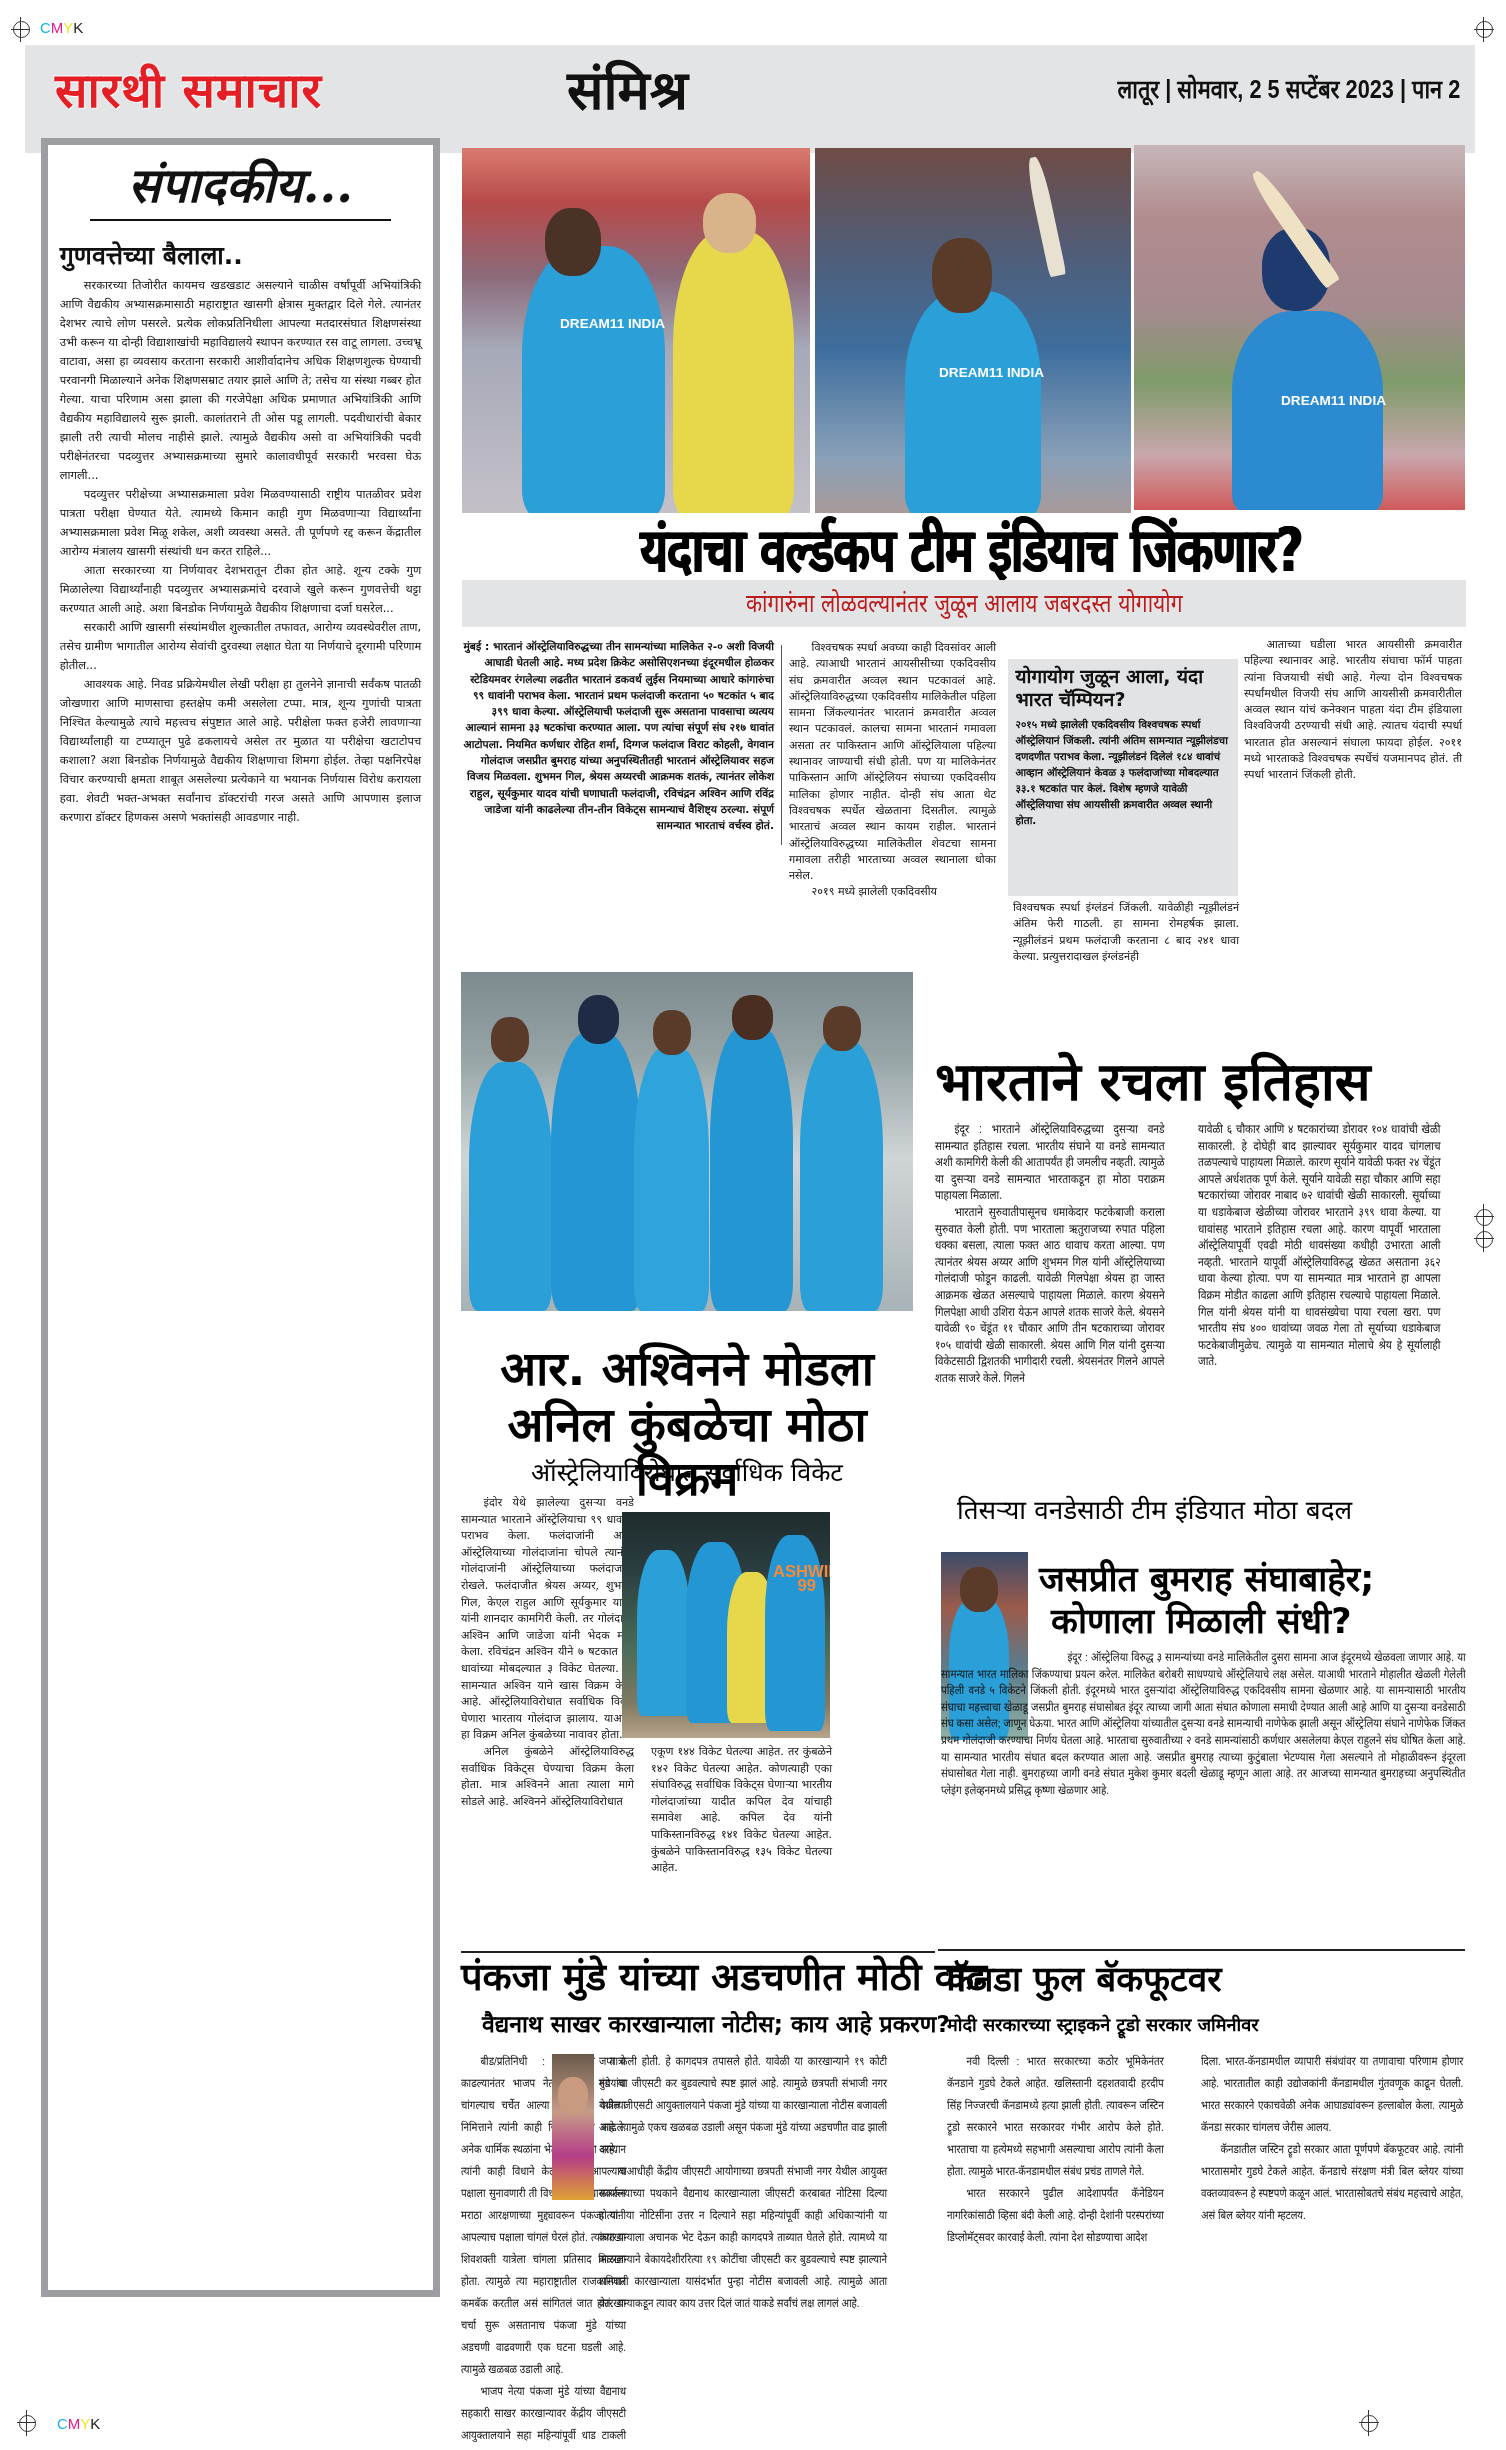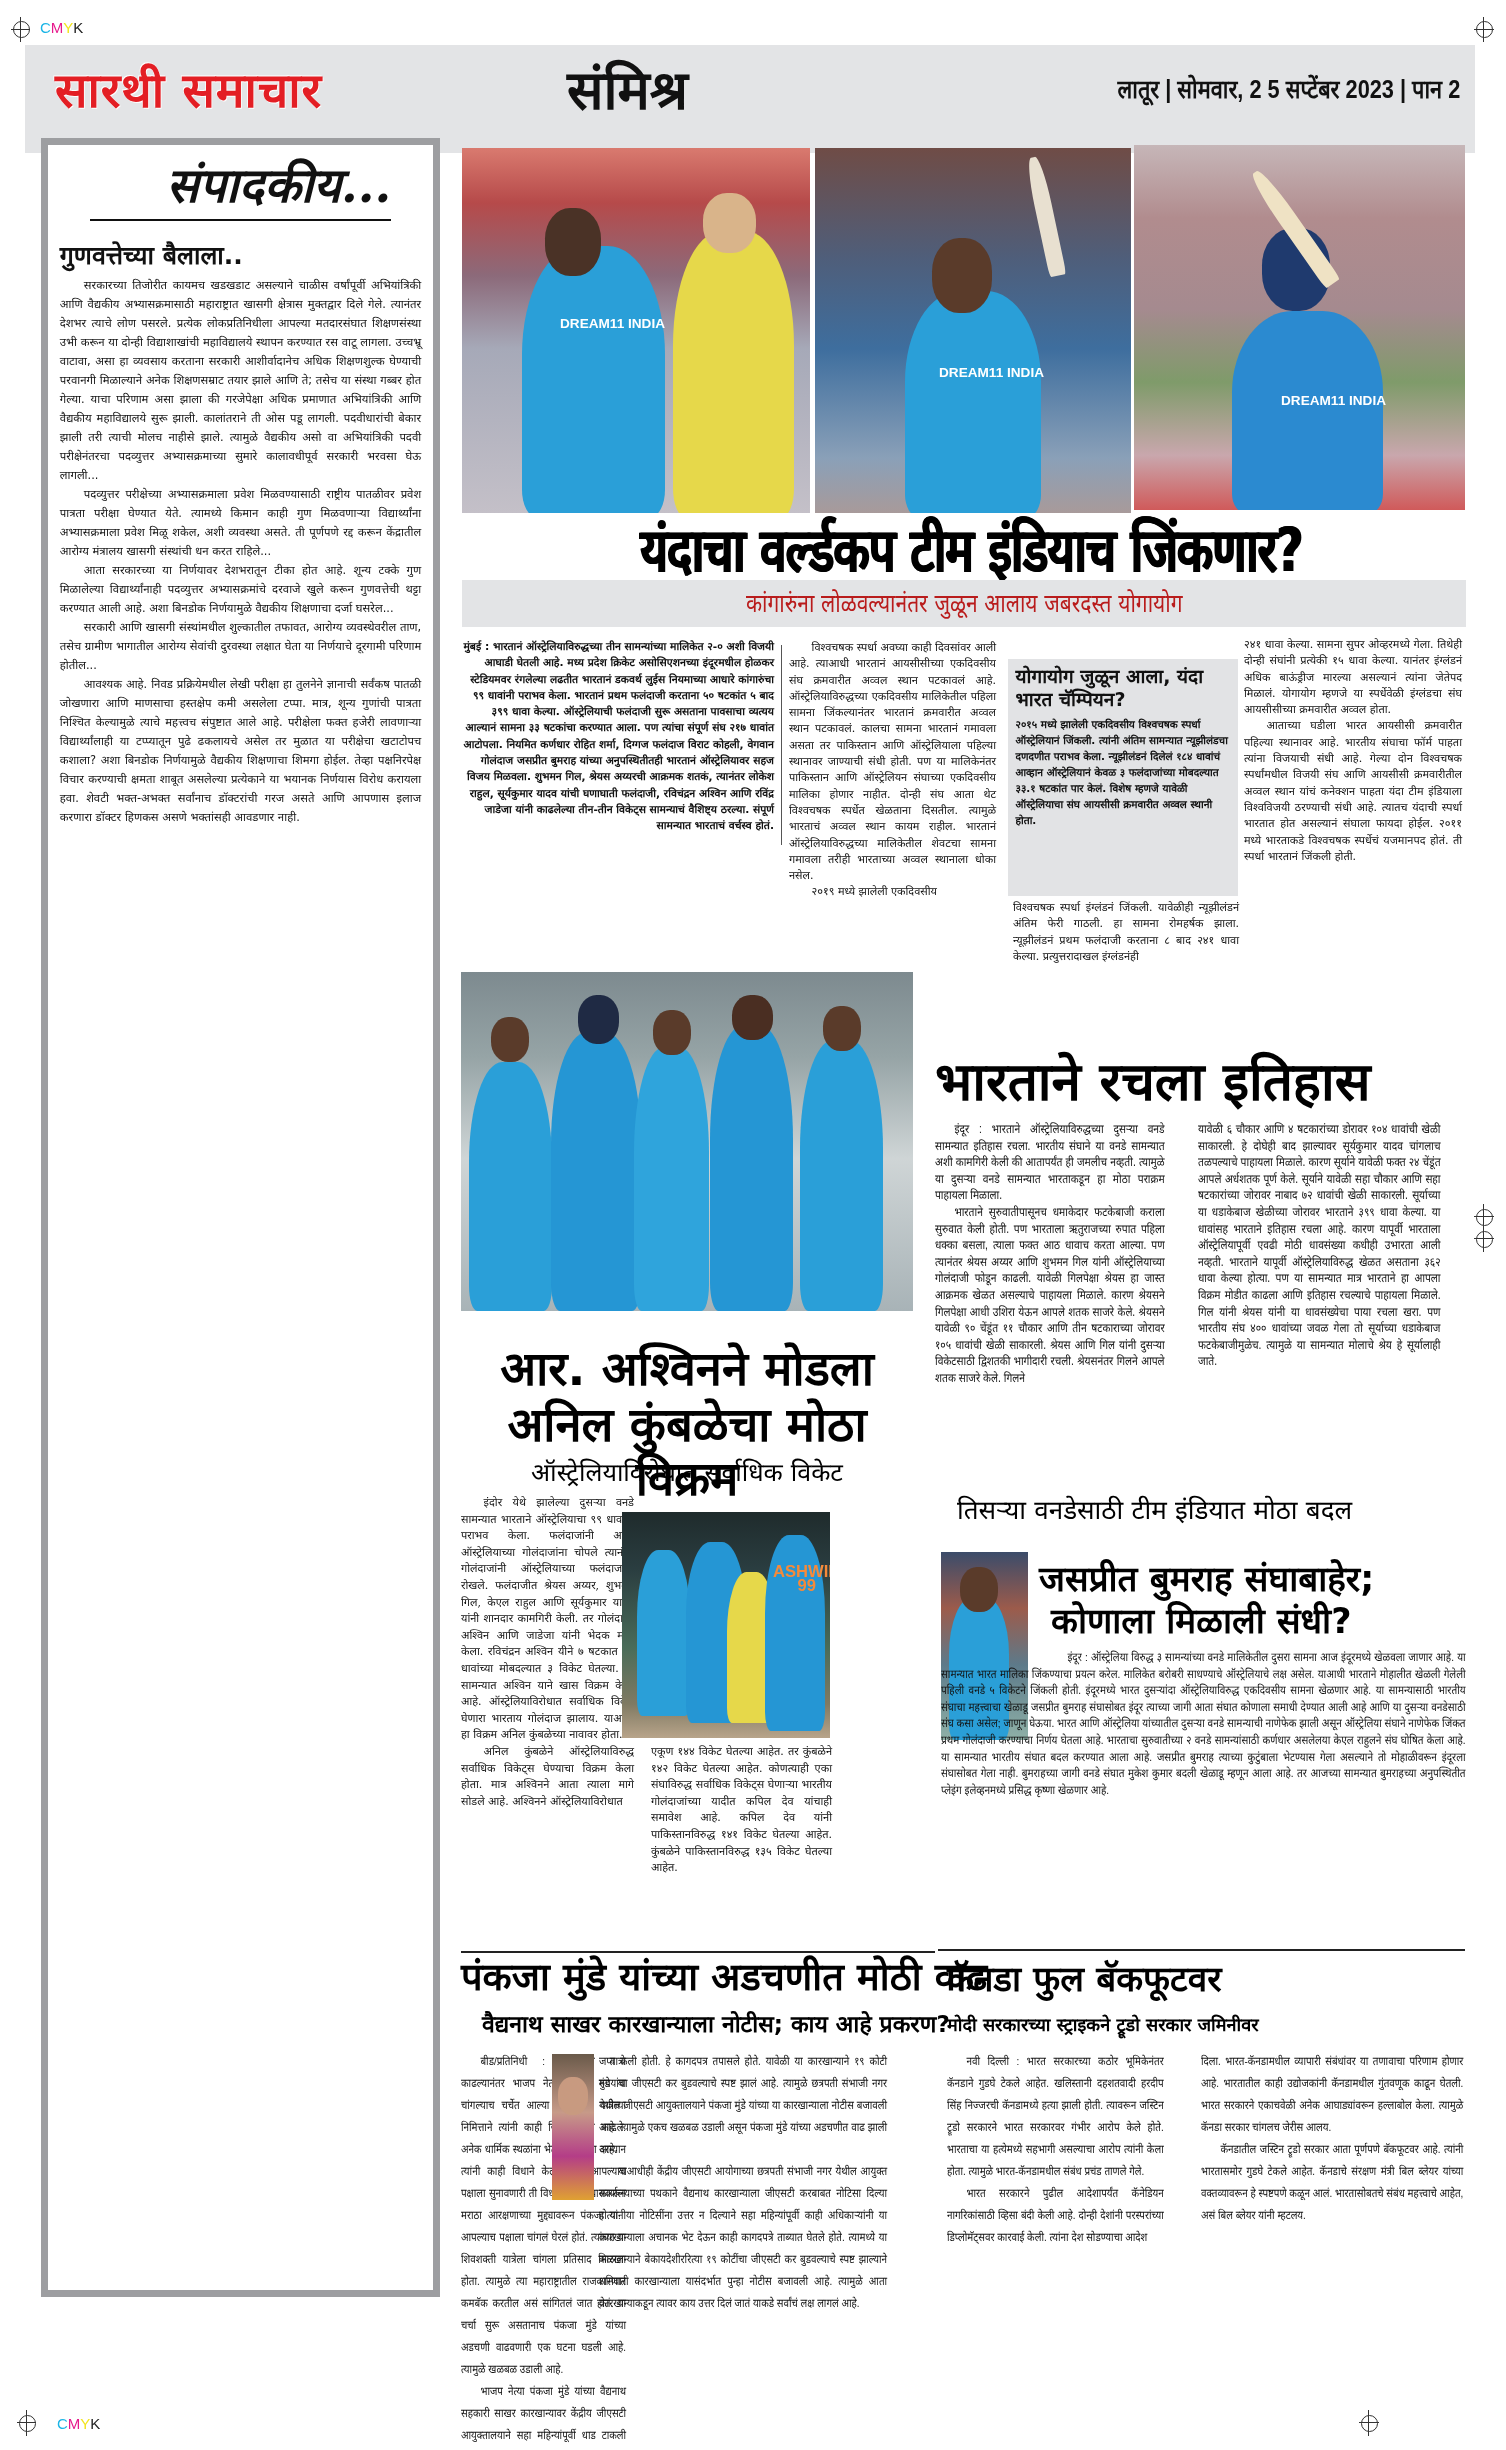--- a/index.html
+++ b/index.html
@@ -15,21 +15,21 @@
 
   
   .masthead { position: absolute; left: 25px; top: 45px; width: 1450px; height: 108px; background: #e3e4e6; }
   .masthead .paper-name { position: absolute; left: 30px; top: 10.5px; font-family: "DejaVu Serif", serif; font-weight: 700; font-size: 48px; color: #e31e24; letter-spacing: 0.8px; text-shadow: 0.8px 0.8px 0 #fff, -0.8px -0.8px 0 #fff; }
   .masthead .section-name { position: absolute; left: 542px; top: 6px; font-family: "DejaVu Serif", serif; font-weight: 900; font-size: 54px; color: #111; }
   .masthead .dateline { position: absolute; right: 15px; top: 25.6px; font-family: "Liberation Sans", sans-serif; font-size: 25.6px; color: #111; font-weight: 700; transform: scaleX(0.85); transform-origin: right center; }
 
   
   .editorial { position: absolute; left: 41px; top: 138px; width: 399px; height: 2159px; background: #9d9ea1; padding: 6.8px; }
   .editorial-inner { width: 100%; height: 100%; background: #fff; padding: 6px 12px 7.5px 12px; overflow: hidden; }
-  .editorial .ed-title { text-align: right; font-family: "DejaVu Serif", serif; font-style: italic; font-weight: 700; font-size: 48px; line-height: 68px; border-bottom: 2.3px solid #111; margin: 0 30px 6px 30px; }
+  .editorial .ed-title { text-align: center; font-family: "DejaVu Serif", serif; font-style: italic; font-weight: 700; font-size: 48px; line-height: 68px; border-bottom: 2.3px solid #111; margin: 0 30px 6px 30px; }
   .editorial .ed-headline { font-family: "DejaVu Sans", sans-serif; font-weight: 700; font-size: 25px; line-height: 33px; margin-bottom: 4.5px; margin-top: 18px; }
   .editorial .ed-body { font-family: "DejaVu Sans", sans-serif; font-size: 11.4px; line-height: 19px; text-align: justify; text-indent: 24px; color: #151515; }
   .editorial .ed-body p { text-indent: 24px; }
 
   
   .photo { position: absolute; overflow: hidden; }
   .photo .bg { position: absolute; inset: 0; }
   .player { position: absolute; border-radius: 40% 40% 10% 10%; }
   .jersey-text { position: absolute; font-family: "Liberation Sans", sans-serif; font-weight: 700; color: #fff; font-size: 13.6px; line-height: 13.6px; text-align: center; }
 
@@ -138,21 +138,20 @@
 <div class="col" style="left:789px; top:640px; width:207px; font-size:11px;">
   <p class="ind">विश्वचषक स्पर्धा अवघ्या काही दिवसांवर आली आहे. त्याआधी भारतानं आयसीसीच्या एकदिवसीय संघ क्रमवारीत अव्वल स्थान पटकावलं आहे. ऑस्ट्रेलियाविरुद्धच्या एकदिवसीय मालिकेतील पहिला सामना जिंकल्यानंतर भारतानं क्रमवारीत अव्वल स्थान पटकावलं. कालचा सामना भारतानं गमावला असता तर पाकिस्तान आणि ऑस्ट्रेलियाला पहिल्या स्थानावर जाण्याची संधी होती. पण या मालिकेनंतर पाकिस्तान आणि ऑस्ट्रेलियन संघाच्या एकदिवसीय मालिका होणार नाहीत. दोन्ही संघ आता थेट विश्वचषक स्पर्धेत खेळताना दिसतील. त्यामुळे भारताचं अव्वल स्थान कायम राहील. भारतानं ऑस्ट्रेलियाविरुद्धच्या मालिकेतील शेवटचा सामना गमावला तरीही भारताच्या अव्वल स्थानाला धोका नसेल.</p>
   <p class="ind">२०१९ मध्ये झालेली एकदिवसीय</p>
 </div>
 <div class="sidebar-box">
   <div class="sb-title">योगायोग जुळून आला, यंदा भारत चॅम्पियन?</div>
   <div class="sb-body">२०१५ मध्ये झालेली एकदिवसीय विश्वचषक स्पर्धा ऑस्ट्रेलियानं जिंकली. त्यांनी अंतिम सामन्यात न्यूझीलंडचा दणदणीत पराभव केला. न्यूझीलंडनं दिलेलं १८४ धावांचं आव्हान ऑस्ट्रेलियानं केवळ ३ फलंदाजांच्या मोबदल्यात ३३.१ षटकांत पार केलं. विशेष म्हणजे यावेळी ऑस्ट्रेलियाचा संघ आयसीसी क्रमवारीत अव्वल स्थानी होता.</div>
 </div>
 <div class="col" style="left:1013px; top:900px; width:226px; font-size:11px;">विश्वचषक स्पर्धा इंग्लंडनं जिंकली. यावेळीही न्यूझीलंडनं अंतिम फेरी गाठली. हा सामना रोमहर्षक झाला. न्यूझीलंडनं प्रथम फलंदाजी करताना ८ बाद २४१ धावा केल्या. प्रत्युत्तरादाखल इंग्लंडनंही</div>
 <div class="col" style="left:1244px; top:637px; width:218px; font-size:11px;">
-  <p>२४१ धावा केल्या. सामना सुपर ओव्हरमध्ये गेला. तिथेही दोन्ही संघांनी प्रत्येकी १५ धावा केल्या. यानंतर इंग्लंडनं अधिक बाऊंड्रीज मारल्या असल्यानं त्यांना जेतेपद मिळालं. योगायोग म्हणजे या स्पर्धेवेळी इंग्लंडचा संघ आयसीसीच्या क्रमवारीत अव्वल होता.</p>
   <p class="ind">आताच्या घडीला भारत आयसीसी क्रमवारीत पहिल्या स्थानावर आहे. भारतीय संघाचा फॉर्म पाहता त्यांना विजयाची संधी आहे. गेल्या दोन विश्वचषक स्पर्धांमधील विजयी संघ आणि आयसीसी क्रमवारीतील अव्वल स्थान यांचं कनेक्शन पाहता यंदा टीम इंडियाला विश्वविजयी ठरण्याची संधी आहे. त्यातच यंदाची स्पर्धा भारतात होत असल्यानं संघाला फायदा होईल. २०११ मध्ये भारताकडे विश्वचषक स्पर्धेचं यजमानपद होतं. ती स्पर्धा भारतानं जिंकली होती.</p>
 </div>
 
 <div class="photo team-photo" style="left:461px; top:972px; width:452px; height:339px;">
   <div class="bg"></div>
   <div class="player" style="left:7.5px; top:90px; width:83px; height:249px; background:#2a9fd8;"></div>
   <div class="player" style="left:90px; top:60px; width:90px; height:279px; background:#2596d4;"></div>
   <div class="player" style="left:173px; top:75px; width:75px; height:264px; background:#2fa4dc;"></div>
   <div class="player" style="left:249px; top:53px; width:83px; height:286px; background:#2596d4;"></div>
   <div class="player" style="left:339px; top:68px; width:83px; height:271px; background:#2a9fd8;"></div>

